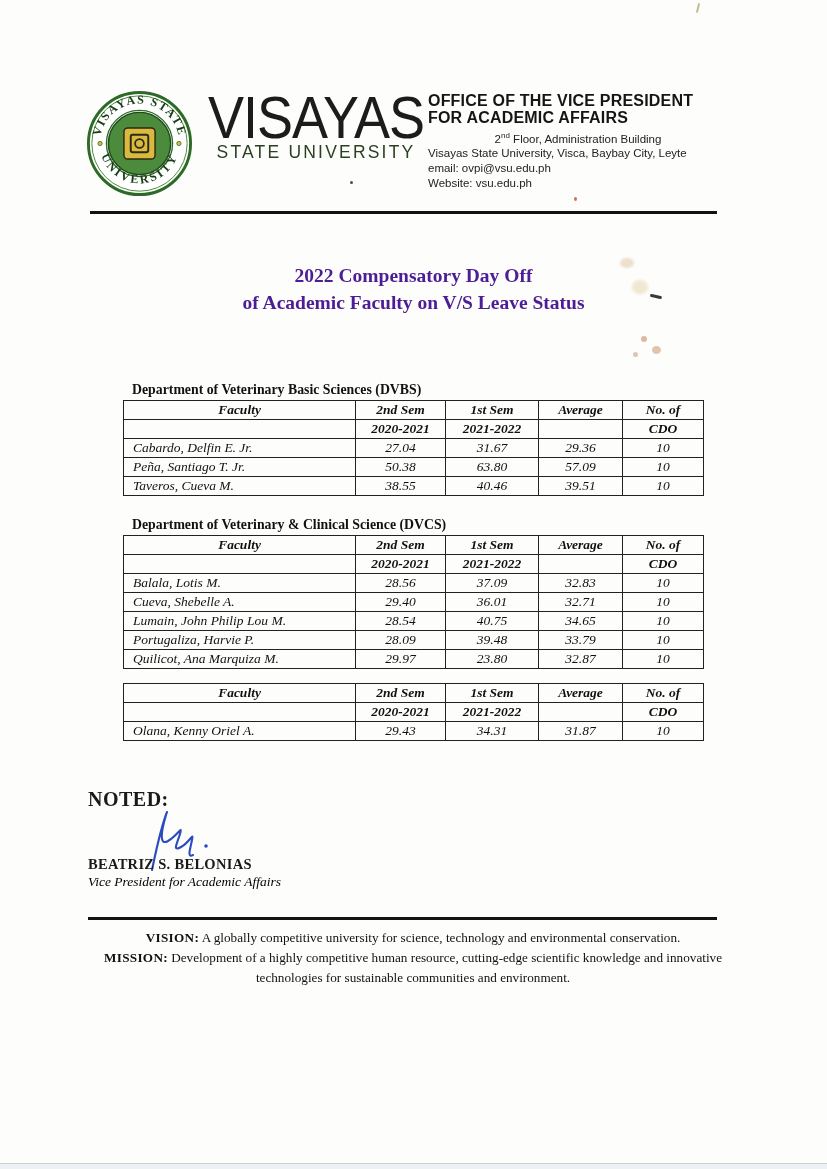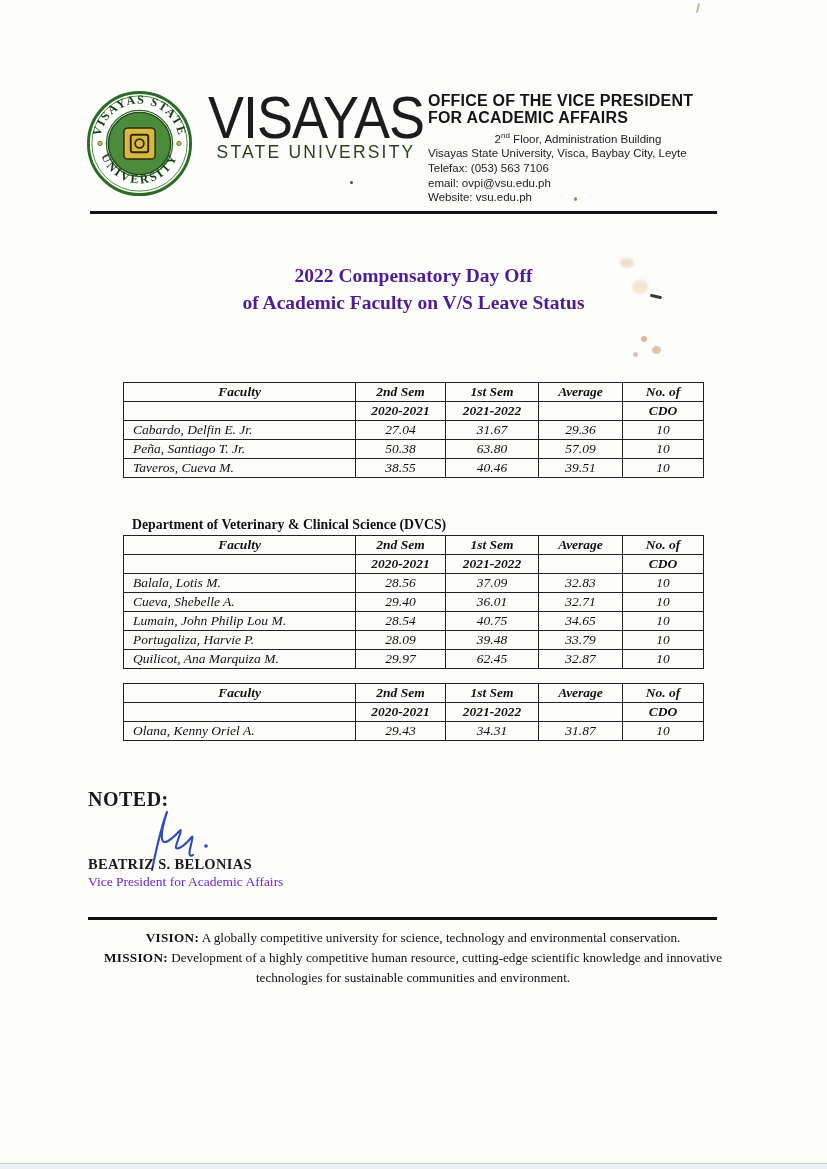--- a/index.html
+++ b/index.html
@@ -47,21 +47,21 @@
     border:1px solid #222;padding:0 4px;height:18px;text-align:center;
     overflow:hidden;white-space:nowrap;
   }
   table.cdo th{font-weight:bold;}
   table.cdo .cell-left{text-align:left;padding-left:9px;}
   table.cdo{border:1.5px solid #1a1a1a;}
   
   .noted{position:absolute;left:88px;top:788px;font-size:20px;font-weight:bold;letter-spacing:.5px;}
   .sig-svg{position:absolute;left:118px;top:806px;}
   .sig-name{position:absolute;left:88px;top:856px;font-size:14.5px;font-weight:bold;letter-spacing:.3px;}
-  .sig-pos{position:absolute;left:88px;top:874px;font-size:13.5px;color:#6d28d9;}
+  .sig-pos{position:absolute;left:88px;top:874px;font-size:13.5px;font-style:italic;color:#000000;}
   
   .rule-bottom{position:absolute;left:88px;top:917px;width:629px;height:2.5px;background:#121212;}
   .footer-text{
     position:absolute;left:98px;top:928px;width:630px;text-align:center;
     font-size:13.2px;line-height:20px;color:#111;
   }
   .footer-text b{letter-spacing:.3px;}
   
   .speck{position:absolute;border-radius:50%;}
   .scan-bottom{
@@ -101,33 +101,33 @@
   <div class="wordmark">
     <div class="big">VISAYAS</div>
     <div class="small">STATE UNIVERSITY</div>
   </div>
 
   <div class="office">
     <div class="line-bold">OFFICE OF THE VICE PRESIDENT</div>
     <div class="line-bold">FOR ACADEMIC AFFAIRS</div>
     <div class="line-small addr"><span>2</span><sup>nd</sup><span> Floor, Administration Building</span></div>
     <div class="line-small">Visayas State University, Visca, Baybay City, Leyte</div>
-    <div class="line-small">Telefax: (053) 563 7106</div>
     <div class="line-small">email: ovpi@vsu.edu.ph</div>
     <div class="line-small">Website: vsu.edu.ph</div>
   </div>
 
   <div class="rule-top"></div>
 
   <div class="doc-title">
     <div>2022 Compensatory Day Off</div>
     <div>of Academic Faculty on V/S Leave Status</div>
   </div>
 
   <div class="section sec1">
+    <div class="sec-heading">Department of Veterinary Basic Sciences (DVBS)</div>
     <table class="cdo">
       <colgroup>
           <col style="width:232px">
           <col style="width:90px">
           <col style="width:93px">
           <col style="width:84px">
           <col style="width:81px">
         </colgroup>
     <thead>
           <tr>
@@ -222,21 +222,21 @@
           <tr>
             <td class="cell-left">Portugaliza, Harvie P.</td>
             <td>28.09</td>
             <td>39.48</td>
             <td>33.79</td>
             <td>10</td>
           </tr>
           <tr>
             <td class="cell-left">Quilicot, Ana Marquiza M.</td>
             <td>29.97</td>
-            <td>62.45</td>
+            <td>23.80</td>
             <td>32.87</td>
             <td>10</td>
           </tr>
         </tbody>
       </table>
   </div>
 
   <div class="section sec3">
     <table class="cdo">
       <colgroup>

